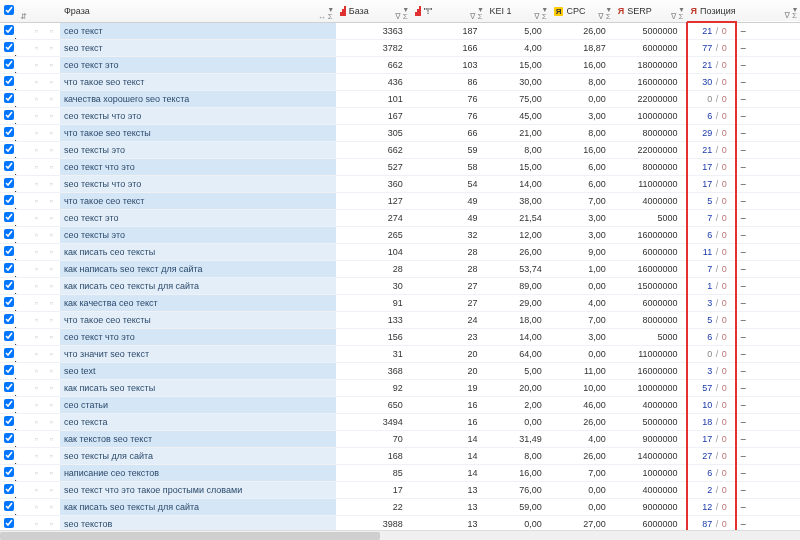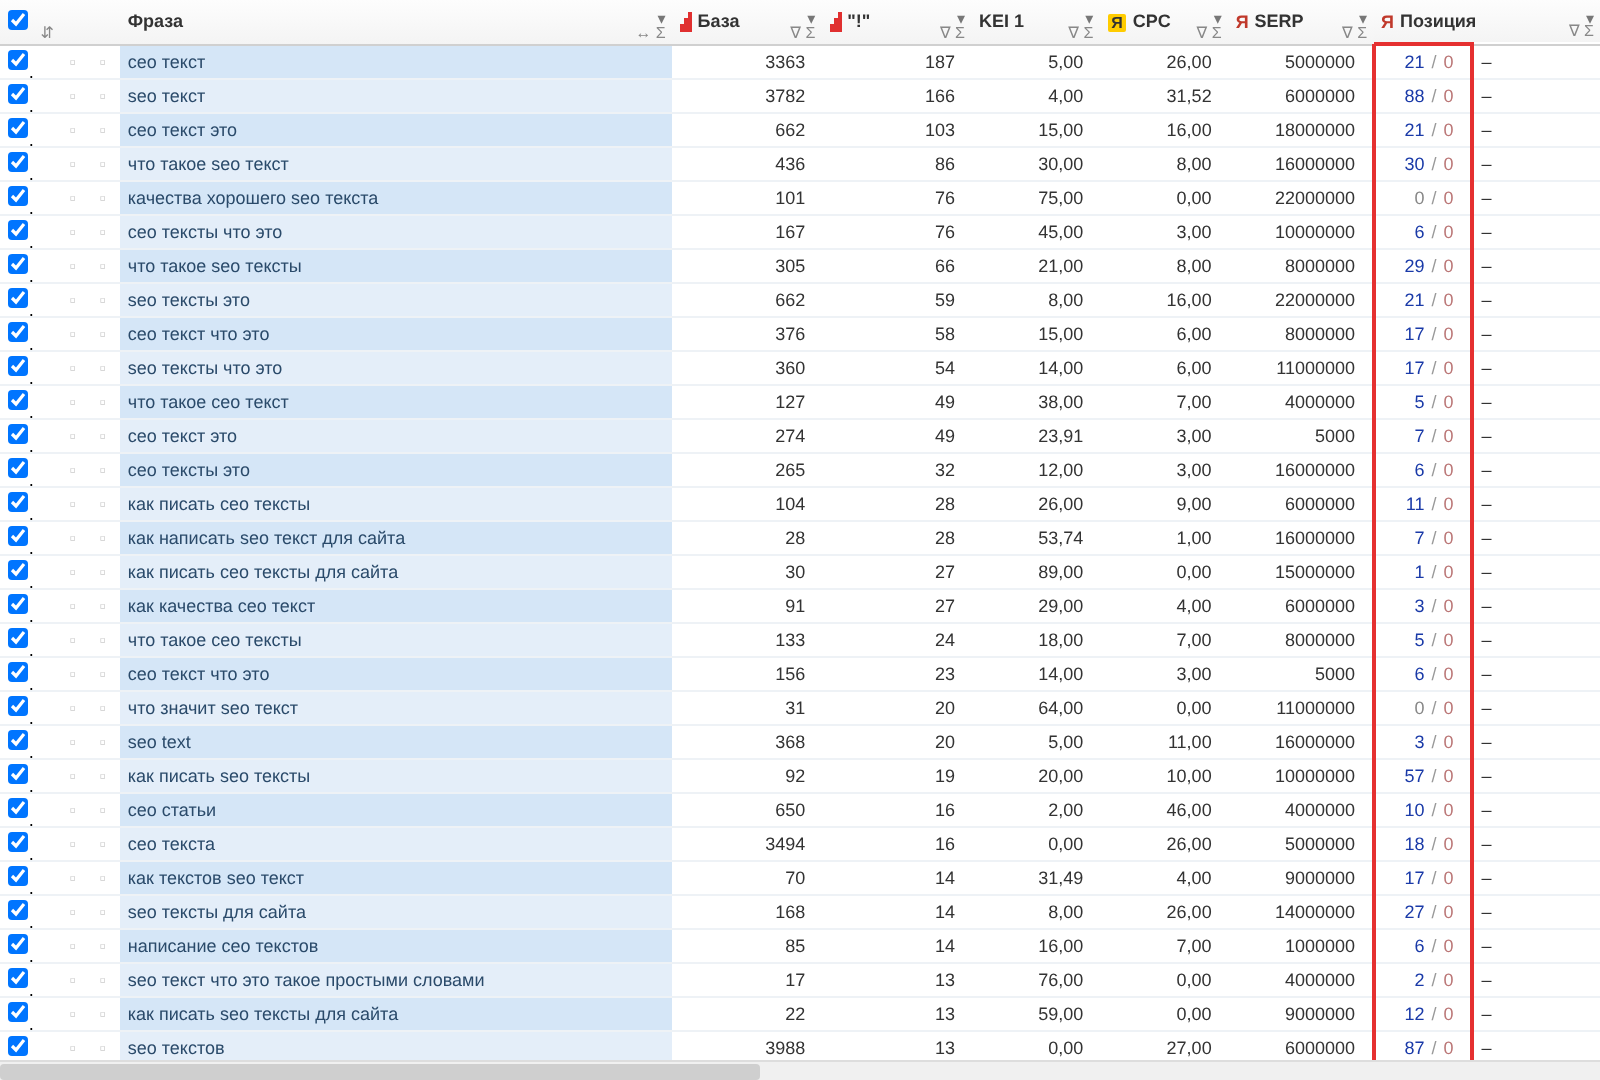--- a/index.html
+++ b/index.html
@@ -1,21 +1,21 @@
 <!DOCTYPE html>
 <html><head>
 <meta charset="utf-8">
 <style>
   * { box-sizing: border-box; margin: 0; padding: 0; }
   body { font-family: Arial, sans-serif; font-size: 9px; background: #fff; width: 800px; height: 540px; overflow: hidden; color: #333; }
   .table-wrap { width: 800px; height: 540px; overflow: hidden; }
   table { border-collapse: collapse; width: 100%; table-layout: fixed; }
   thead th { position: sticky; top: 0; background: linear-gradient(#fdfdfd,#f4f4f4); border-bottom: 1px solid #d0d0d0; height: 22px; padding: 2px 4px; font-weight: normal; font-size: 9px; color: #333; text-align: left; position: relative; }
   thead th .hdr-icon { margin-right: 3px; display: inline-block; vertical-align: middle; }
-  thead th .hdr-text { vertical-align: middle; font-weight: bold; }
+  thead th .hdr-text { vertical-align: middle; }
   thead th .sort { position: absolute; right: 3px; top: 5px; font-size: 8px; color: #777; }
   thead th .hdr-extra { position: absolute; right: 3px; bottom: 1px; font-size: 8px; color: #888; }
   tbody tr { height: 17px; }
   tbody tr:nth-child(odd) td.phrase-cell { background: #d5e6f7; }
   tbody tr:nth-child(even) td.phrase-cell { background: #e4eef9; }
   tbody tr:nth-child(odd) td.num-cell, tbody tr:nth-child(even) td.num-cell { background: #fff; }
   tbody td { border-bottom: 1px solid #eef2f6; padding: 1px 4px; font-size: 9px; white-space: nowrap; overflow: hidden; text-overflow: ellipsis; }
   td.chk-cell { width: 16px; text-align: center; background: #fff !important; }
   td.icon-cell { width: 14px; text-align: center; background: #fff !important; color: #ccc; font-size: 9px; }
   td.phrase-cell { color: #2a4a6a; }
@@ -91,23 +91,23 @@
         </tr>
         <tr>
           <td class="chk-cell"><input type="checkbox" checked="" style=""></td>
           <td class="icon-cell"></td>
           <td class="icon-cell">▫</td>
           <td class="icon-cell">▫</td>
           <td class="phrase-cell">seo текст</td>
           <td class="num-cell">3782</td>
           <td class="num-cell">166</td>
           <td class="num-cell">4,00</td>
-          <td class="num-cell">31,52</td>
+          <td class="num-cell">18,87</td>
           <td class="num-cell">6000000</td>
-          <td class="num-cell highlight-box hb"><span class="pos-num">88</span><span class="pos-sep"> / </span><span class="pos-tail">0</span></td>
+          <td class="num-cell highlight-box hb"><span class="pos-num">77</span><span class="pos-sep"> / </span><span class="pos-tail">0</span></td>
           <td class="pos-cell">–</td>
         </tr>
         <tr>
           <td class="chk-cell"><input type="checkbox" checked="" style=""></td>
           <td class="icon-cell"></td>
           <td class="icon-cell">▫</td>
           <td class="icon-cell">▫</td>
           <td class="phrase-cell">сео текст это</td>
           <td class="num-cell">662</td>
           <td class="num-cell">103</td>
@@ -186,21 +186,21 @@
           <td class="num-cell">22000000</td>
           <td class="num-cell highlight-box hb"><span class="pos-num">21</span><span class="pos-sep"> / </span><span class="pos-tail">0</span></td>
           <td class="pos-cell">–</td>
         </tr>
         <tr>
           <td class="chk-cell"><input type="checkbox" checked="" style=""></td>
           <td class="icon-cell"></td>
           <td class="icon-cell">▫</td>
           <td class="icon-cell">▫</td>
           <td class="phrase-cell">сео текст что это</td>
-          <td class="num-cell">376</td>
+          <td class="num-cell">527</td>
           <td class="num-cell">58</td>
           <td class="num-cell">15,00</td>
           <td class="num-cell">6,00</td>
           <td class="num-cell">8000000</td>
           <td class="num-cell highlight-box hb"><span class="pos-num">17</span><span class="pos-sep"> / </span><span class="pos-tail">0</span></td>
           <td class="pos-cell">–</td>
         </tr>
         <tr>
           <td class="chk-cell"><input type="checkbox" checked="" style=""></td>
           <td class="icon-cell"></td>
@@ -230,21 +230,21 @@
           <td class="pos-cell">–</td>
         </tr>
         <tr>
           <td class="chk-cell"><input type="checkbox" checked="" style=""></td>
           <td class="icon-cell"></td>
           <td class="icon-cell">▫</td>
           <td class="icon-cell">▫</td>
           <td class="phrase-cell">сео текст это</td>
           <td class="num-cell">274</td>
           <td class="num-cell">49</td>
-          <td class="num-cell">23,91</td>
+          <td class="num-cell">21,54</td>
           <td class="num-cell">3,00</td>
           <td class="num-cell">5000</td>
           <td class="num-cell highlight-box hb"><span class="pos-num">7</span><span class="pos-sep"> / </span><span class="pos-tail">0</span></td>
           <td class="pos-cell">–</td>
         </tr>
         <tr>
           <td class="chk-cell"><input type="checkbox" checked="" style=""></td>
           <td class="icon-cell"></td>
           <td class="icon-cell">▫</td>
           <td class="icon-cell">▫</td>

